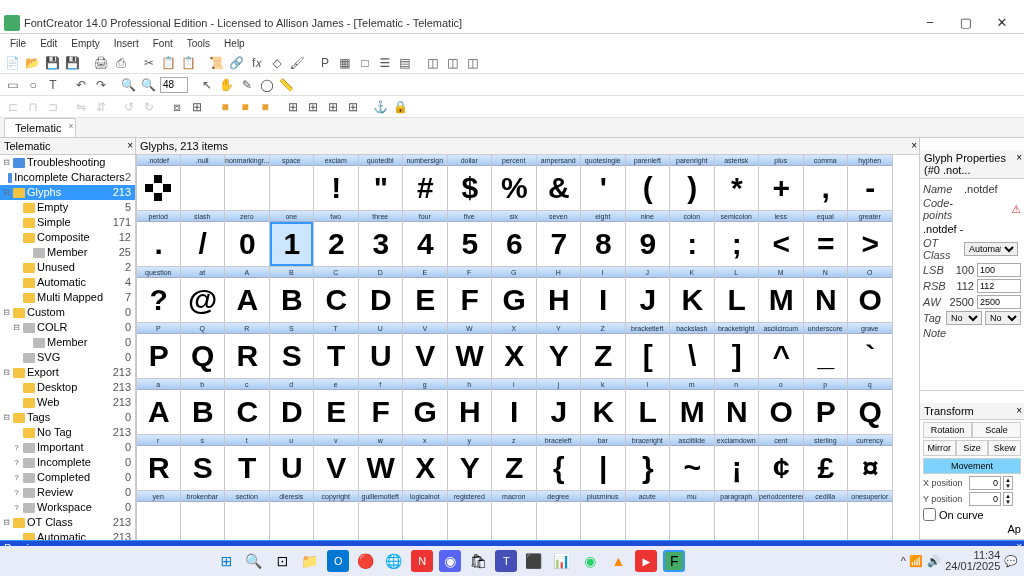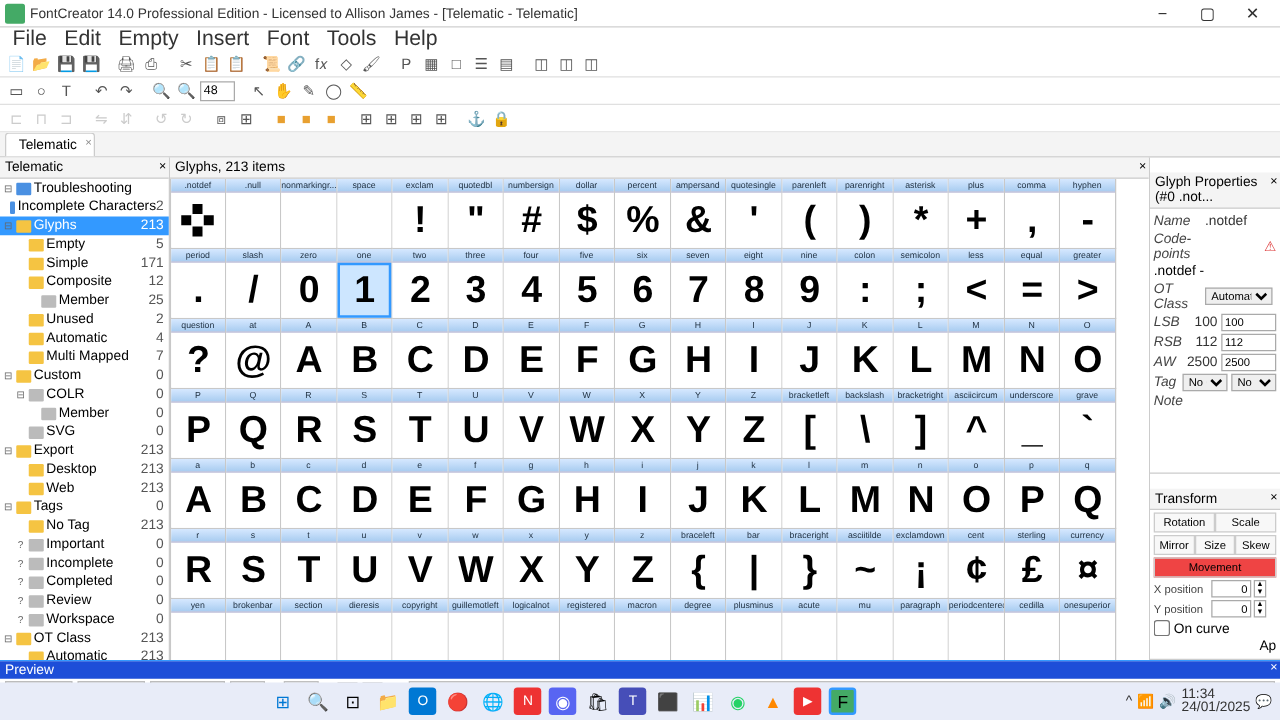--- a/index.html
+++ b/index.html
@@ -1,23 +1,23 @@
 <!DOCTYPE html>
 <html><head>
 <meta charset="utf-8">
 <style>
 * { margin:0; padding:0; box-sizing:border-box; font-family: "Segoe UI", Tahoma, sans-serif; font-size:11px; }
 body { background:#fff; width:1024px; height:576px; overflow:hidden; position:relative; }
-.titlebar { height:22px; background:#fff; display:flex; align-items:center; padding:0 4px; border-bottom:1px solid #d0d0d0;}
+.titlebar { height:22px; background:#fff; display:flex; align-items:center; padding:0 4px; border-bottom:1px solid #d0d0d0;margin-top:12px;}
 .titlebar .t-icon { width:16px; height:16px; background:#4a6; border-radius:2px; margin-right:4px;}
 .titlebar .t-text { flex:1; font-size:11px; color:#333;}
 .winbtns { display:flex; gap:0;}
 .winbtn { width:36px; height:22px; display:flex; align-items:center; justify-content:center; font-size:13px; color:#333;}
 .menubar { height:18px; display:flex; align-items:center; padding:0 4px; gap:2px;}
-.menubar span { padding:2px 6px; font-size:17px; color:#333;}
+.menubar span { padding:2px 6px; font-size:10px; color:#333;}
 .toolbar { height:22px; display:flex; align-items:center; padding:1px 4px; gap:2px; border-bottom:1px solid #e0e0e0;}
 .tbtn { width:18px; height:18px; display:flex; align-items:center; justify-content:center; font-size:12px; color:#555; border-radius:2px;}
 .tbtn.sep { width:6px; }
 .zoomfield { width:28px; height:16px; border:1px solid #aaa; font-size:10px; padding:0 2px;}
 .tabrow { height:20px; display:flex; align-items:end; padding:0 4px; background:#f4f4f4; border-bottom:1px solid #ccc;}
 .tab { padding:3px 14px 3px 10px; background:#fff; border:1px solid #ccc; border-bottom:none; border-radius:3px 3px 0 0; font-size:11px; position:relative;}
 .tab .x { position:absolute; right:2px; top:2px; font-size:9px; color:#888;}
 .mainrow { display:flex; height:402px; }
 .leftpanel { width:136px; border-right:1px solid #ccc; display:flex; flex-direction:column;}
 .panel-hdr { background:#f4f4f4; border-bottom:1px solid #ccc; padding:2px 4px; font-size:10px; position:relative;}
@@ -65,21 +65,21 @@
 .preview-hdr { background:#1d4ed8; color:#fff; padding:1px 4px; font-size:10px; position:relative;}
 .preview-hdr .x { position:absolute; right:2px; top:0; font-size:10px;}
 .preview-ctl { display:flex; align-items:center; gap:4px; padding:2px 4px; border-bottom:1px solid #ddd;}
 .preview-ctl select, .preview-ctl input { height:16px; border:1px solid #aaa; font-size:10px; padding:0 2px;}
 .preview-left { width:100px; padding:2px 4px; font-size:9px; border-right:1px solid #ddd;}
 .preview-row { display:flex; flex:1;}
 .preview-text { flex:1; padding:2px 4px; font-size:9px; color:#555;}
 .taskbar { position:absolute; bottom:0; left:0; right:0; height:30px; background:#e8ecf8; display:flex; align-items:center; padding:0 6px; gap:6px;}
 .tskicon { width:22px; height:22px; border-radius:3px; display:flex; align-items:center; justify-content:center; font-size:14px;}
 .tskright { margin-left:auto; display:flex; align-items:center; gap:4px; font-size:9px; color:#333;}
-.clock { text-align:left; line-height:11px;}
+.clock { text-align:right; line-height:11px;}
 </style>
 </head>
 <body>
 
 <div class="titlebar">
   <div class="t-icon"></div>
   <div class="t-text">FontCreator 14.0 Professional Edition - Licensed to Allison James - [Telematic - Telematic]</div>
   <div class="winbtns">
     <div class="winbtn">−</div>
     <div class="winbtn">▢</div>
@@ -917,21 +917,21 @@
         <div class="tgroup">
             <div class="tgbtn">Rotation</div>
             <div class="tgbtn">Scale</div>
           </div>
         <div class="tgroup">
             <div class="tgbtn">Mirror</div>
             <div class="tgbtn">Size</div>
             <div class="tgbtn">Skew</div>
           </div>
         <div class="tgroup">
-            <div class="tgbtn" style="background:#ef4444">Movement</div>
+            <div class="tgbtn" style="background:#7dd3fc">Movement</div>
           </div>
         <div class="spinner">
             <span class="slbl">X position</span>
             <input value="0" style="">
             <span class="sbtn">▴<br>▾</span>
           </div>
         <div class="spinner">
             <span class="slbl">Y position</span>
             <input value="0" style="">
             <span class="sbtn">▴<br>▾</span>

